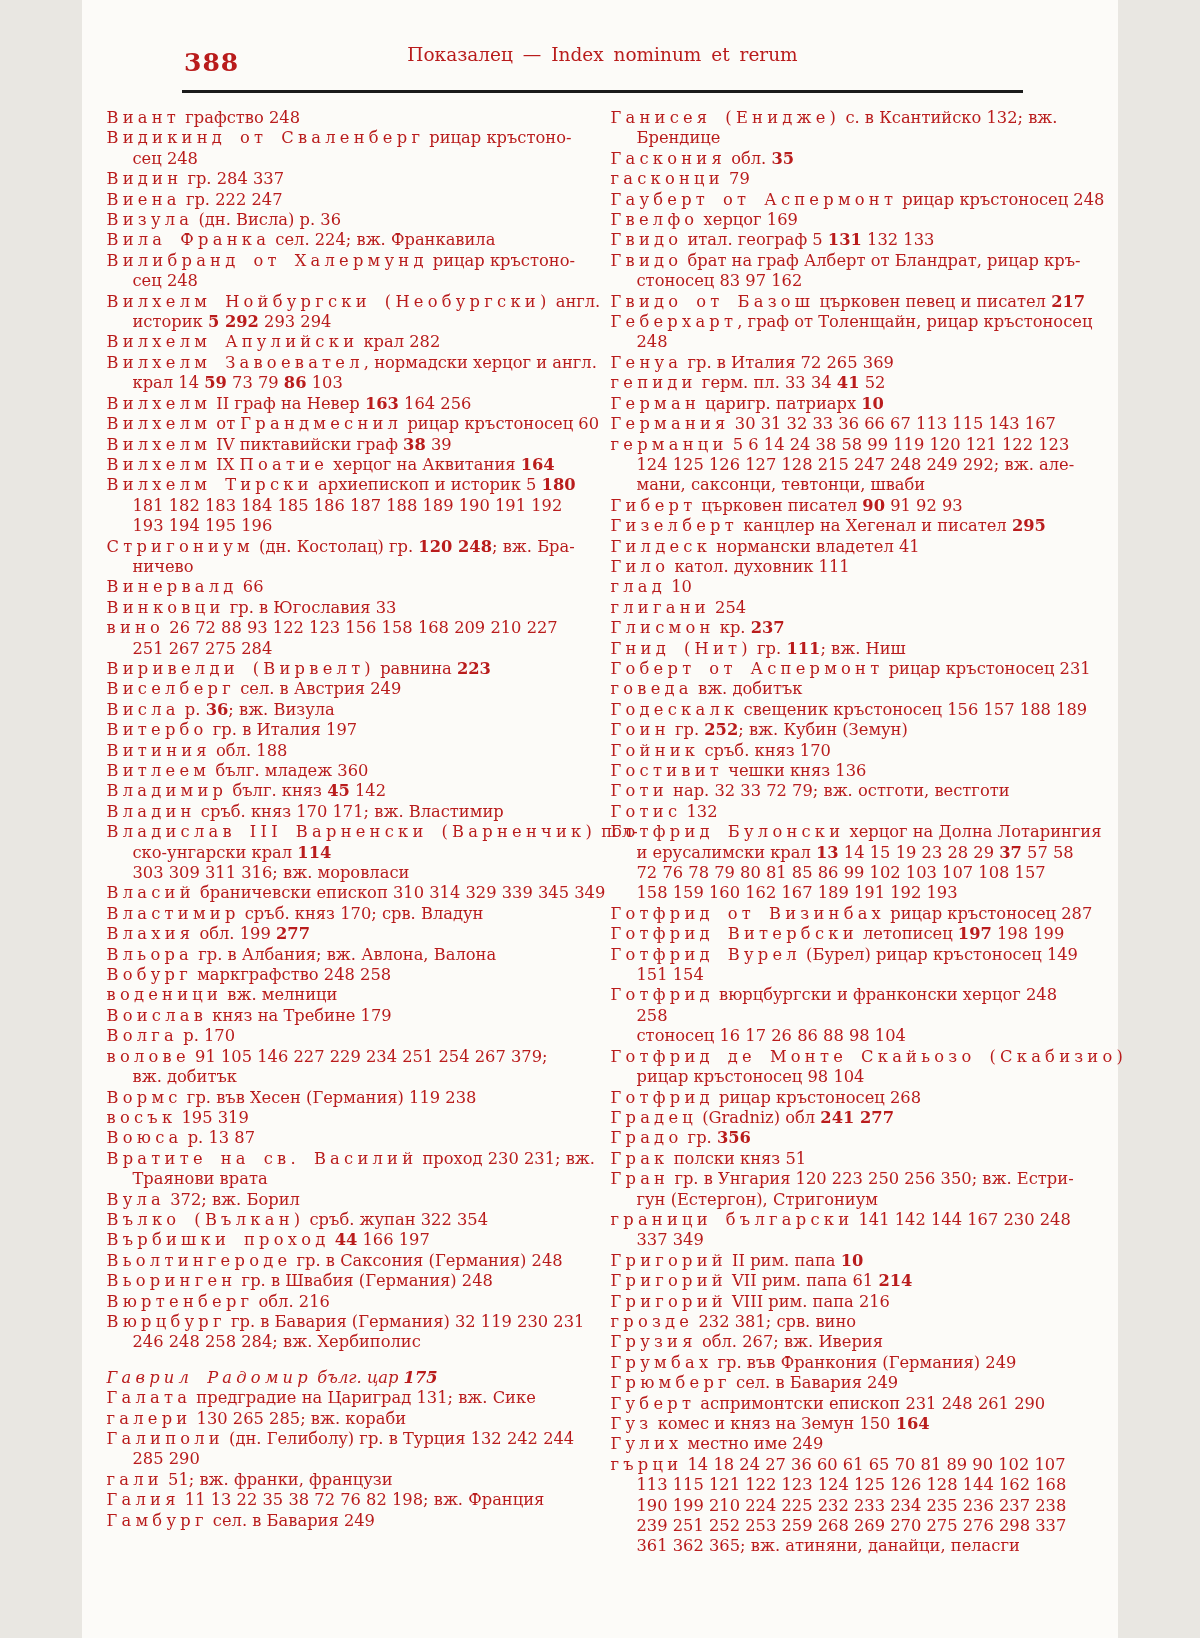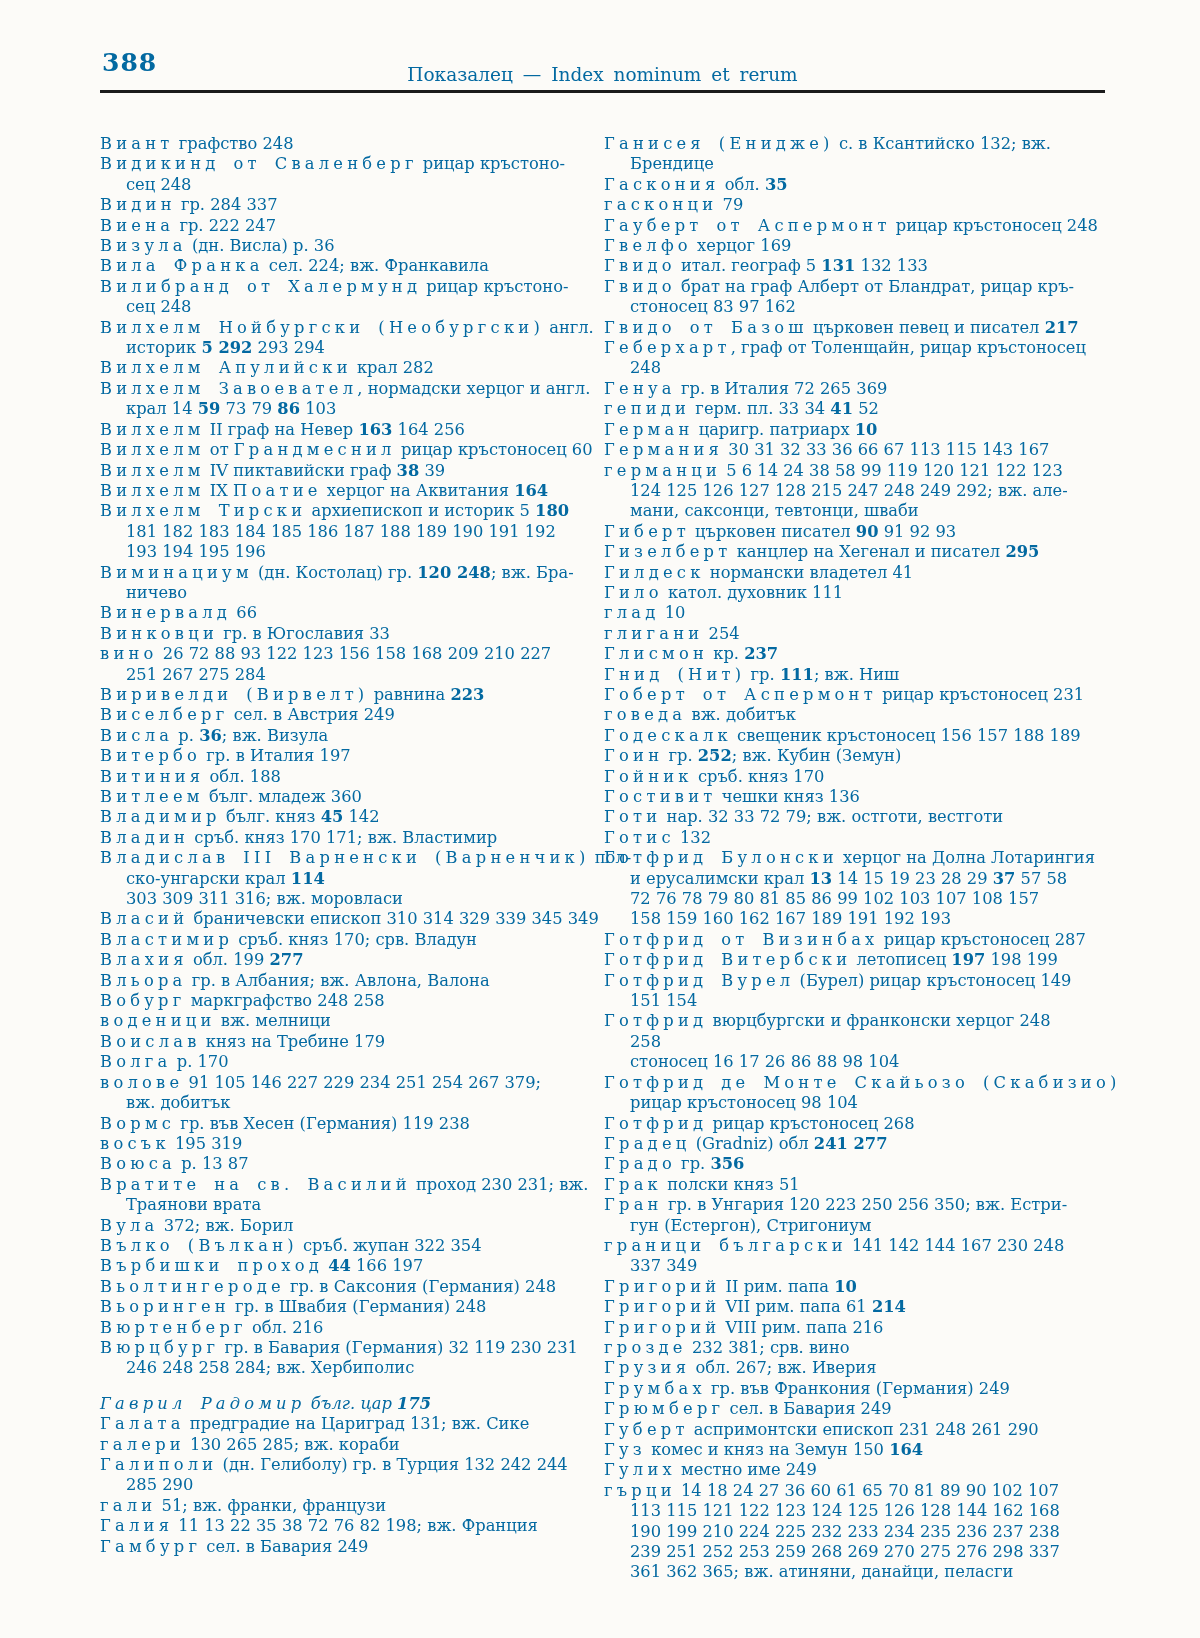--- a/index.html
+++ b/index.html
@@ -1,31 +1,31 @@
 <!DOCTYPE html>
 <html><head>
 <meta charset="utf-8">
 <style>
   html,body{margin:0;padding:0;}
   body{background:#e9e7e2;}
   .page{
     position:relative;
-    width:1200px;height:1638px;
+    width:1036px;height:1638px;
     margin:0 auto;
     box-sizing:border-box;
     background:#fcfbf8;
-    color:#0369a1;
+    color:#b91c1c;
     font-family:"DejaVu Serif", serif;
     padding:44px 95px 0 100px;
   }
   .header{position:relative;height:42px;}
   .pagenum{position:absolute;left:2px;top:4px;font-size:25px;font-weight:bold;letter-spacing:1px;}
-  .htitle{position:absolute;left:50%;top:20px;transform:translateX(-50%);font-size:18.5px;white-space:nowrap;word-spacing:4px;}
+  .htitle{position:absolute;left:50%;top:0;transform:translateX(-50%);font-size:18.5px;white-space:nowrap;word-spacing:4px;}
   .rule{height:0;border-top:3px solid #1b1b1b;margin-top:4px;}
-  .columns{display:flex;gap:16px;margin-top:41px;}
+  .columns{display:flex;gap:16px;margin-top:15px;justify-content:center;}
   .col{width:488px;font-size:16.3px;line-height:20.4px;}
   .entry{margin:0;}
   .entry.gap{margin-top:15px;font-style:italic;}
   .ln{white-space:nowrap;}
   .ln.cont{padding-left:26px;}
   .h{letter-spacing:0.26em;word-spacing:0.28em;}
   .b{font-weight:bold;}
   .n{}
 </style>
 </head>
@@ -84,21 +84,21 @@
         </div>
         <div class="entry">
           <div class="ln"><span class="h">Вилхелм</span><span class="n"> IX </span><span class="h">Поатие</span><span class="n"> херцог на Аквитания </span><span class="b">164</span></div>
         </div>
         <div class="entry">
           <div class="ln"><span class="h">Вилхелм Тирски</span><span class="n"> архиепископ и историк 5 </span><span class="b">180</span></div>
           <div class="ln cont"><span class="n">181 182 183 184 185 186 187 188 189 190 191 192</span></div>
           <div class="ln cont"><span class="n">193 194 195 196</span></div>
         </div>
         <div class="entry">
-          <div class="ln"><span class="h">Виминациум</span><span class="n"> (дн. Костолац) гр. </span><span class="b">120 248</span><span class="n">; вж. Бра-</span></div>
+          <div class="ln"><span class="h">Стригониум</span><span class="n"> (дн. Костолац) гр. </span><span class="b">120 248</span><span class="n">; вж. Бра-</span></div>
           <div class="ln cont"><span class="n">ничево</span></div>
         </div>
         <div class="entry">
           <div class="ln"><span class="h">Винервалд</span><span class="n"> 66</span></div>
         </div>
         <div class="entry">
           <div class="ln"><span class="h">Винковци</span><span class="n"> гр. в Югославия 33</span></div>
         </div>
         <div class="entry">
           <div class="ln"><span class="h">вино</span><span class="n"> 26 72 88 93 122 123 156 158 168 209 210 227</span></div>

